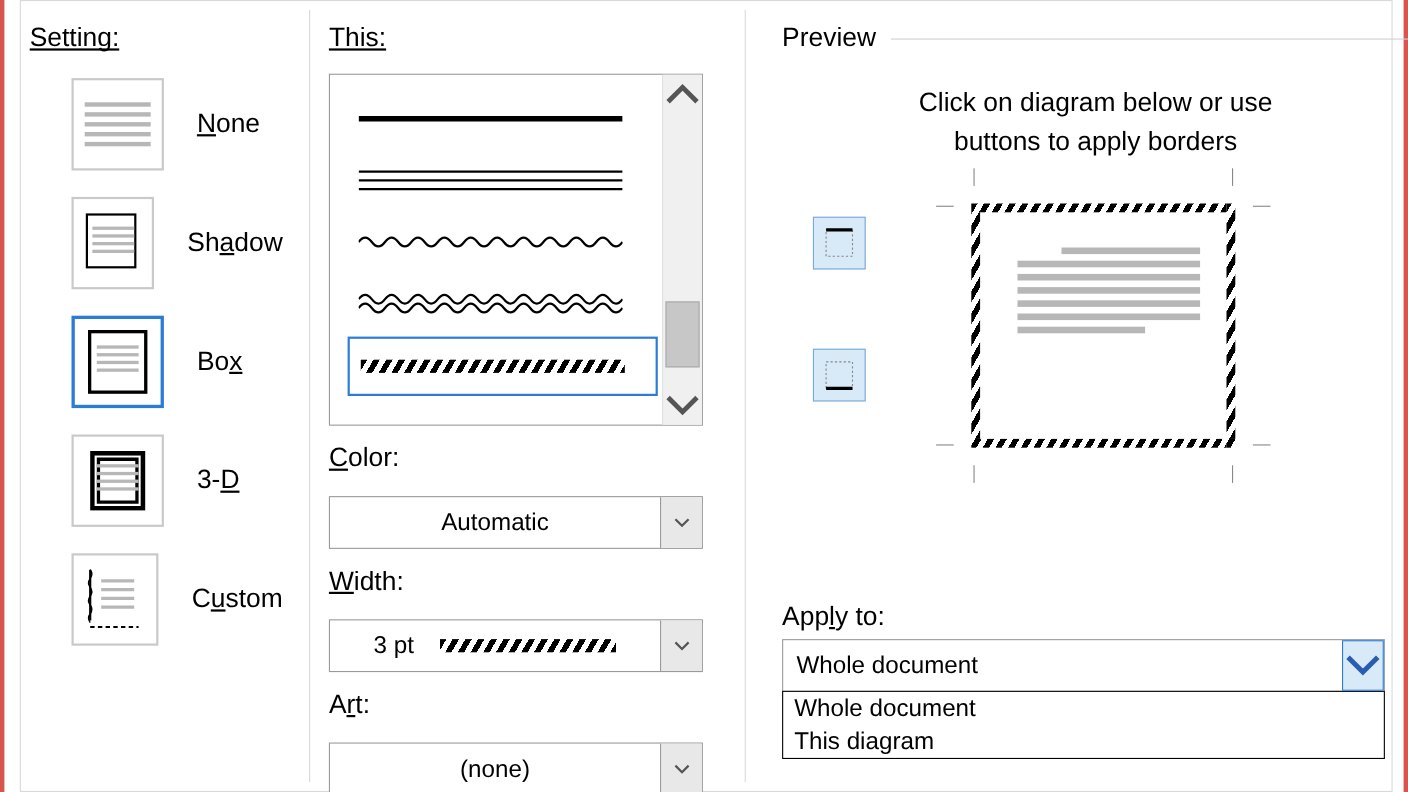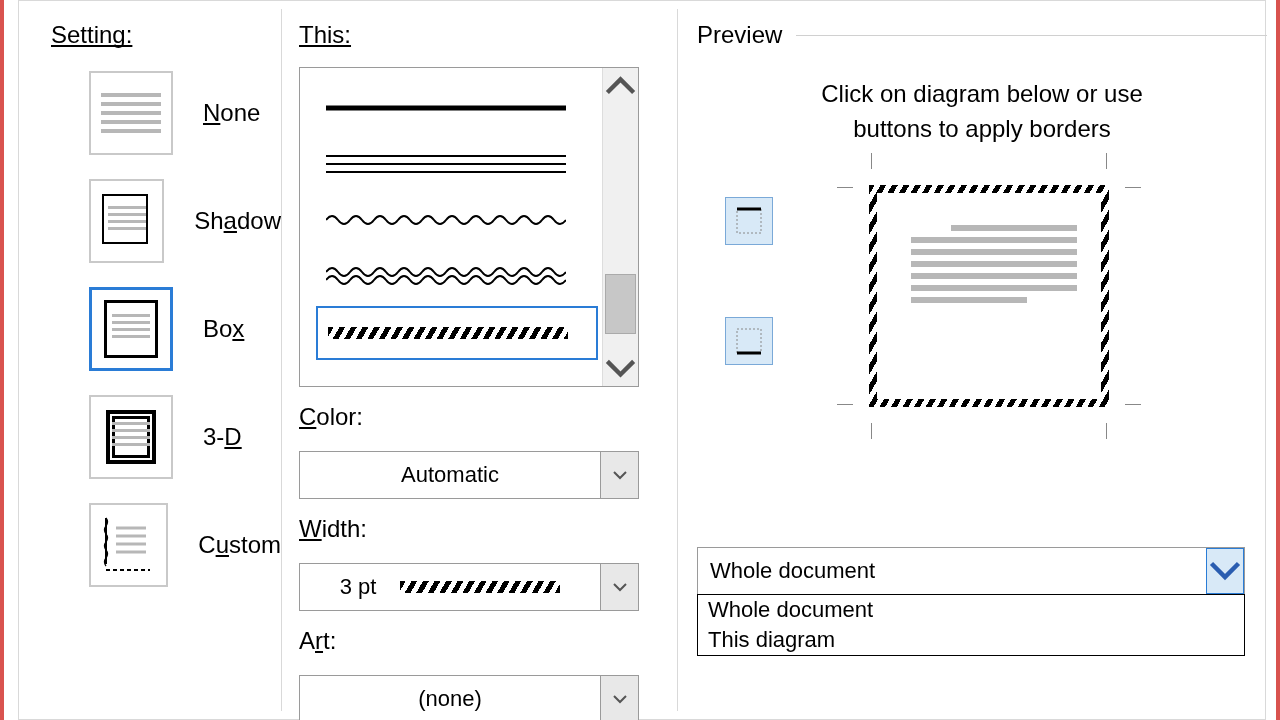--- a/index.html
+++ b/index.html
@@ -28,21 +28,21 @@
     background: #fff;
   }
   .section-label {
     font-size: 24px;
     text-decoration: underline;
     text-decoration-skip-ink: none;
   }
   
   .col-setting {
     position: absolute;
-    left: 32px; top: 20px; width: 230px;
+    left: 8px; top: 20px; width: 230px;
   }
   .setting-list { margin-top: 22px; }
   .setting-item {
     display: flex;
     align-items: center;
     gap: 30px;
     margin-bottom: 24px;
     cursor: pointer;
     padding-left: 38px;
   }
@@ -144,21 +144,21 @@
     display:flex; align-items:center; justify-content:center;
   }
   .combo .dd svg { width:16px; height:10px; }
   .width-combo .val { display:flex; align-items:center; gap:24px; justify-content:center; }
   .width-combo .w-sample { width:160px; height:12px; }
   .art-combo { height:48px; }
 
   
   .col-preview {
     position:absolute;
-    left: 678px; top: 20px; width: 570px;
+    left: 692px; top: 20px; width: 570px;
   }
   .preview-head {
     display:flex; align-items:center; gap:14px;
   }
   .preview-head .line { flex:1; height:1px; background:#d0d0d0; }
   .preview-caption {
     text-align:center;
     font-size:24px;
     margin-top:28px;
     line-height:1.45;
@@ -483,20 +483,23 @@
           </div>
         </div>
       </div>
 
       <div class="hr-buttons">
         
         
       </div>
 
       <div class="applyto-wrap">
+        <div class="field-label">
+          <span>App</span><span class="mn">l</span><span>y to:</span>
+        </div>
         <div class="applyto-combo">
           <div class="val">Whole document</div>
           <div class="dd">
             <svg viewBox="0 0 16 10">
                 <path d="M2 2 L8 8 L14 2" stroke="#2a5db0" stroke-width="2" fill="none"></path>
               </svg>
           </div>
         </div>
         <div class="applyto-list">
           <div class="opt">Whole document</div>

